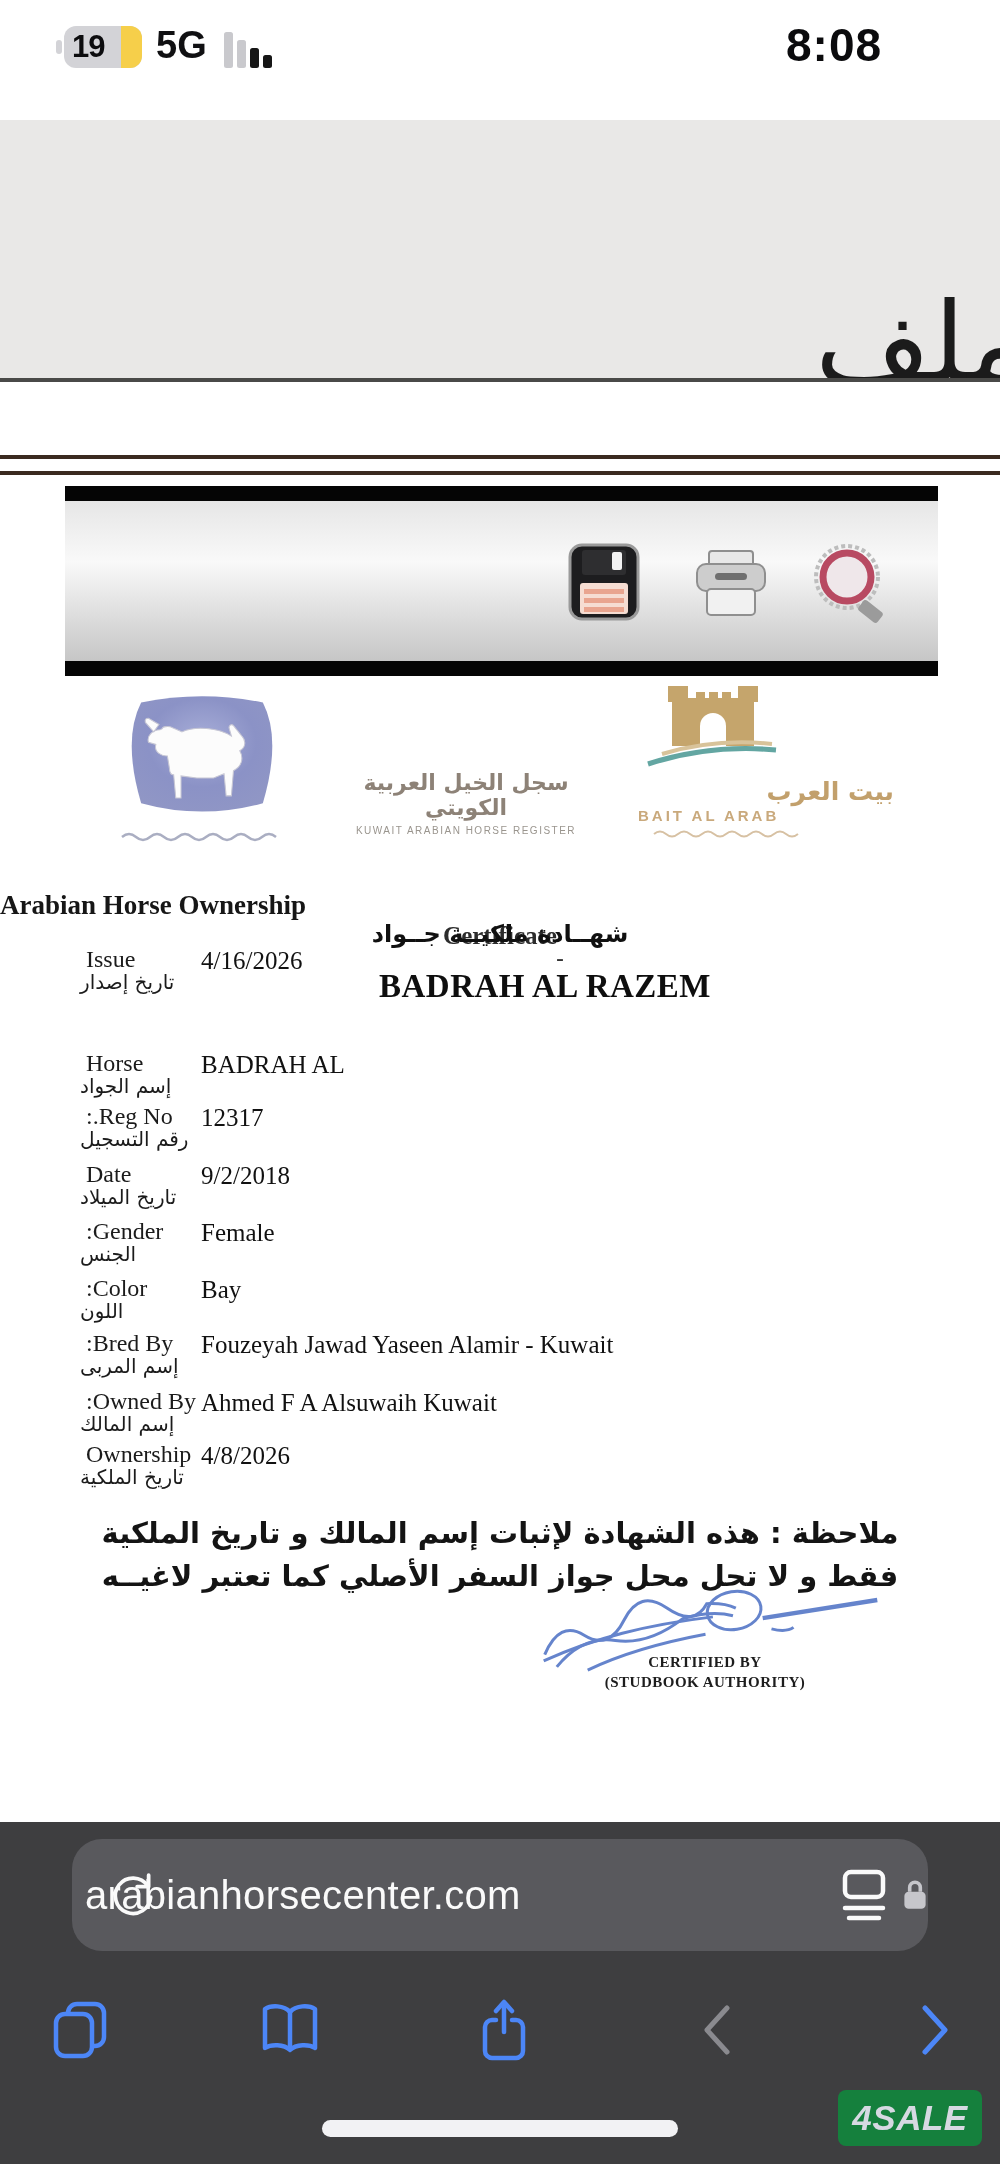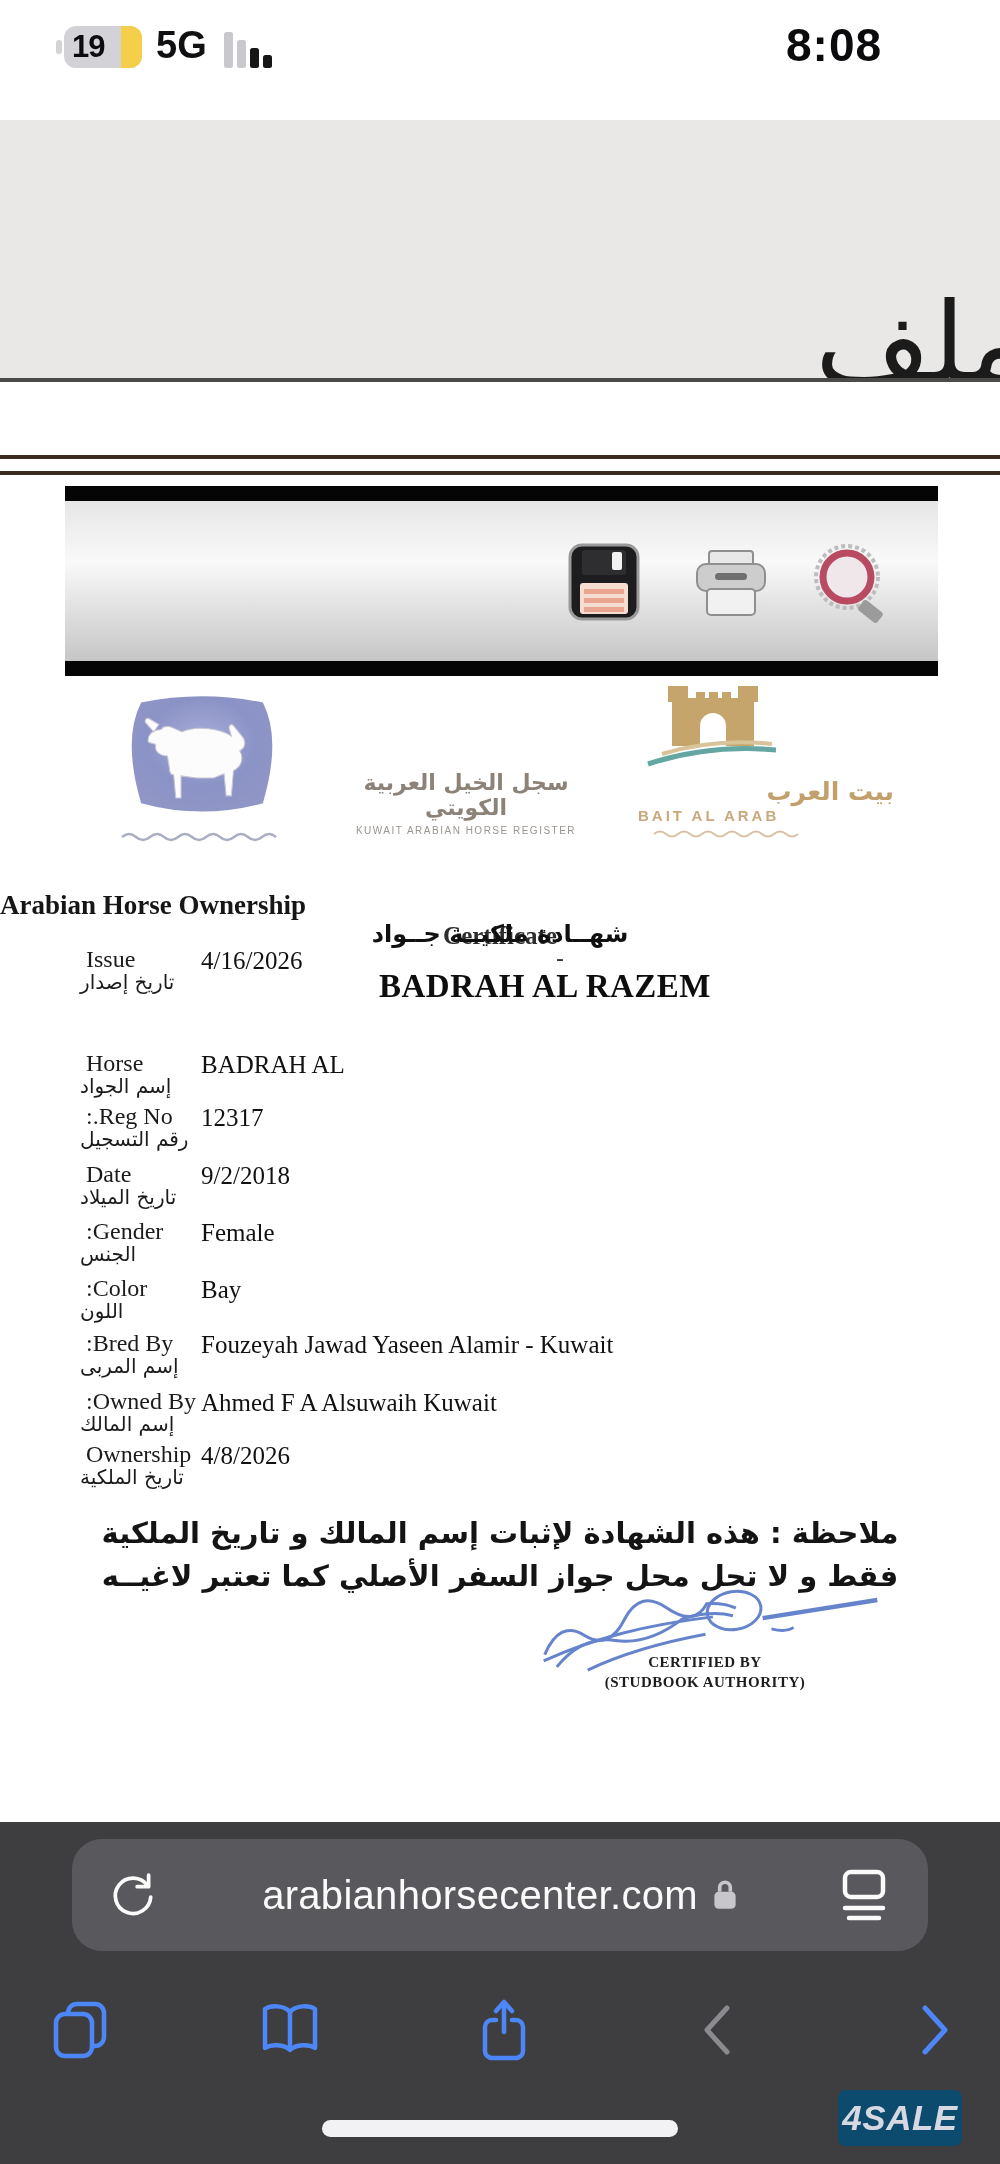--- a/index.html
+++ b/index.html
@@ -52,27 +52,27 @@
   .flabel-ar{position:absolute;left:80px;top:24px;font-family:"DejaVu Sans",sans-serif;font-size:20px;color:#1b1b1b;direction:rtl;white-space:nowrap;}
   .fvalue{position:absolute;left:201px;top:1px;font-family:"Liberation Serif",serif;font-size:25px;color:#111;white-space:nowrap;}
   .note{position:absolute;top:1512px;left:100px;width:800px;text-align:center;direction:rtl;
         font-family:"DejaVu Sans",sans-serif;font-size:29px;font-weight:700;color:#141414;line-height:43px;}
   .stamp{position:absolute;left:520px;top:1570px;width:380px;height:110px;}
   .certified{position:absolute;top:1652px;left:555px;width:300px;text-align:center;
              font-family:"Liberation Serif",serif;font-size:15px;font-weight:600;color:#1d1d1d;line-height:20px;letter-spacing:0.5px;}
   
   .safari-sheet{position:absolute;top:1822px;left:0;width:1000px;height:342px;background:#3e3e40;}
   .url-pill{position:absolute;left:72px;top:17px;width:856px;height:112px;border-radius:30px;background:#59595d;cursor:pointer;}
-  .url-center{position:absolute;inset:0;display:flex;align-items:center;justify-content:center;gap:14px;}
+  .url-center{position:absolute;inset:0;display:flex;align-items:center;justify-content:space-between;gap:14px;padding-left:13px;}
   .url-text{font-size:40px;color:#fafafa;letter-spacing:0.3px;}
   .pill-icon-left{position:absolute;left:36px;top:31px;width:50px;height:50px;cursor:pointer;}
   .pill-icon-right{position:absolute;right:38px;top:29px;width:52px;height:54px;cursor:pointer;}
   .nav-icon{position:absolute;width:64px;height:64px;top:176px;cursor:pointer;}
   .home-indicator{position:absolute;left:322px;top:298px;width:356px;height:17px;border-radius:9px;background:#f2f2f4;}
-  .watermark{position:absolute;left:838px;top:268px;width:124px;height:56px;border-radius:8px;background:#0c4a6e;
+  .watermark{position:absolute;left:838px;top:268px;width:144px;height:56px;border-radius:8px;background:#15803d;
              display:flex;align-items:center;justify-content:center;
              font-style:italic;font-weight:800;font-size:35px;color:#d6d9e2;letter-spacing:0.5px;}
 </style>
 </head>
 <body>
 
 <div id="canvas">
 
   <div class="status-bar">
     <div class="battery">

